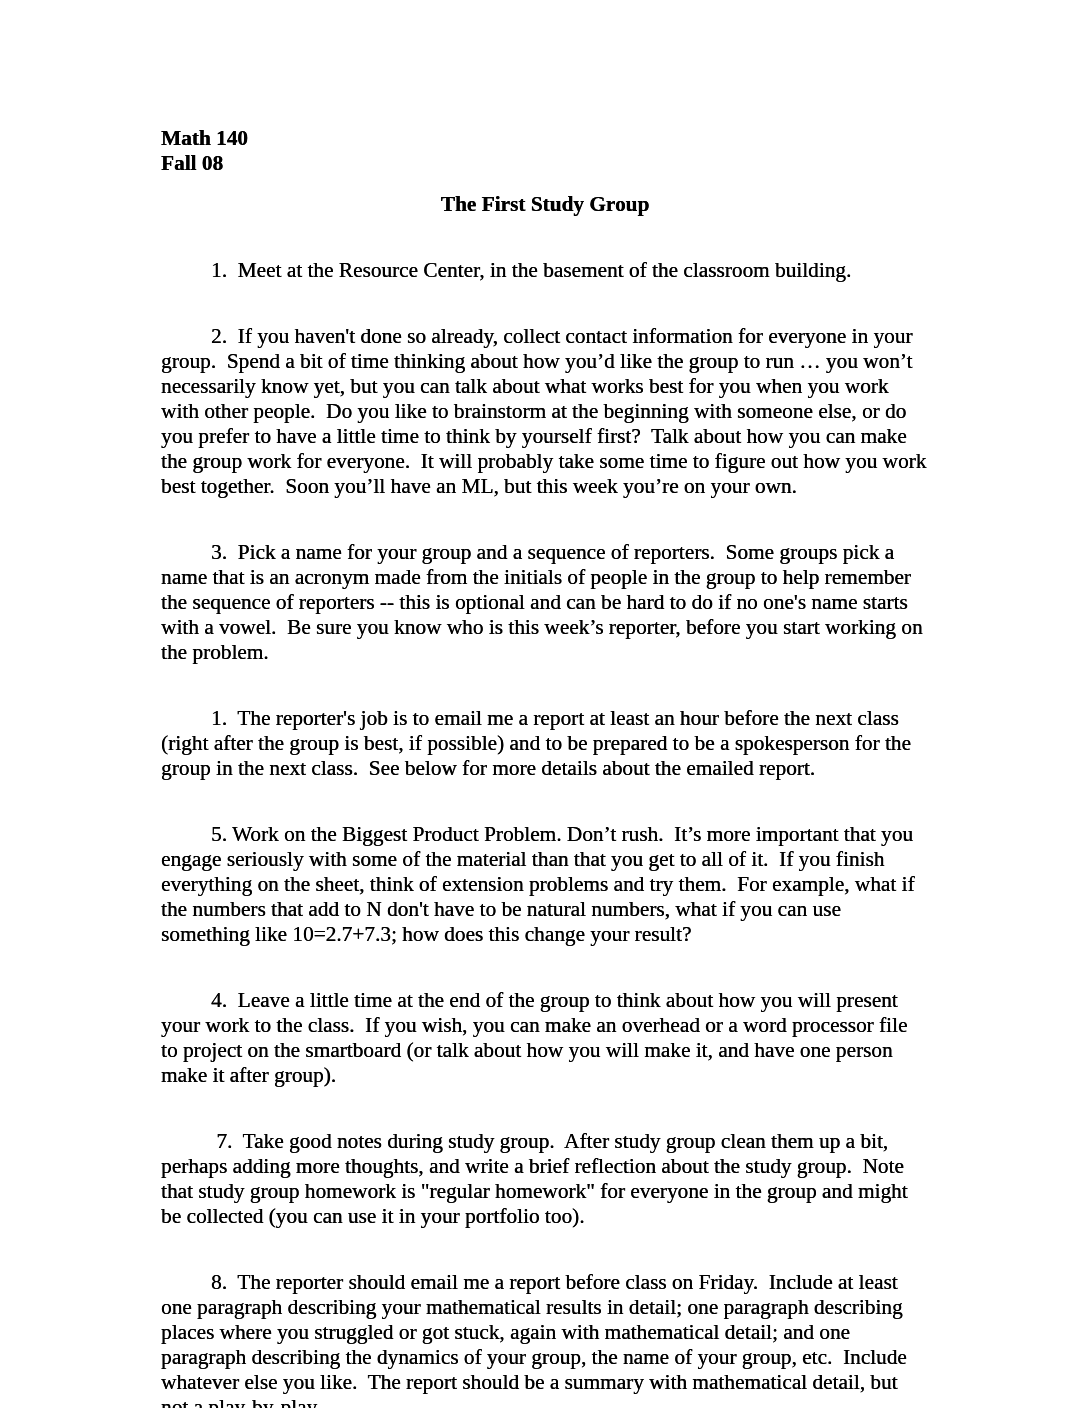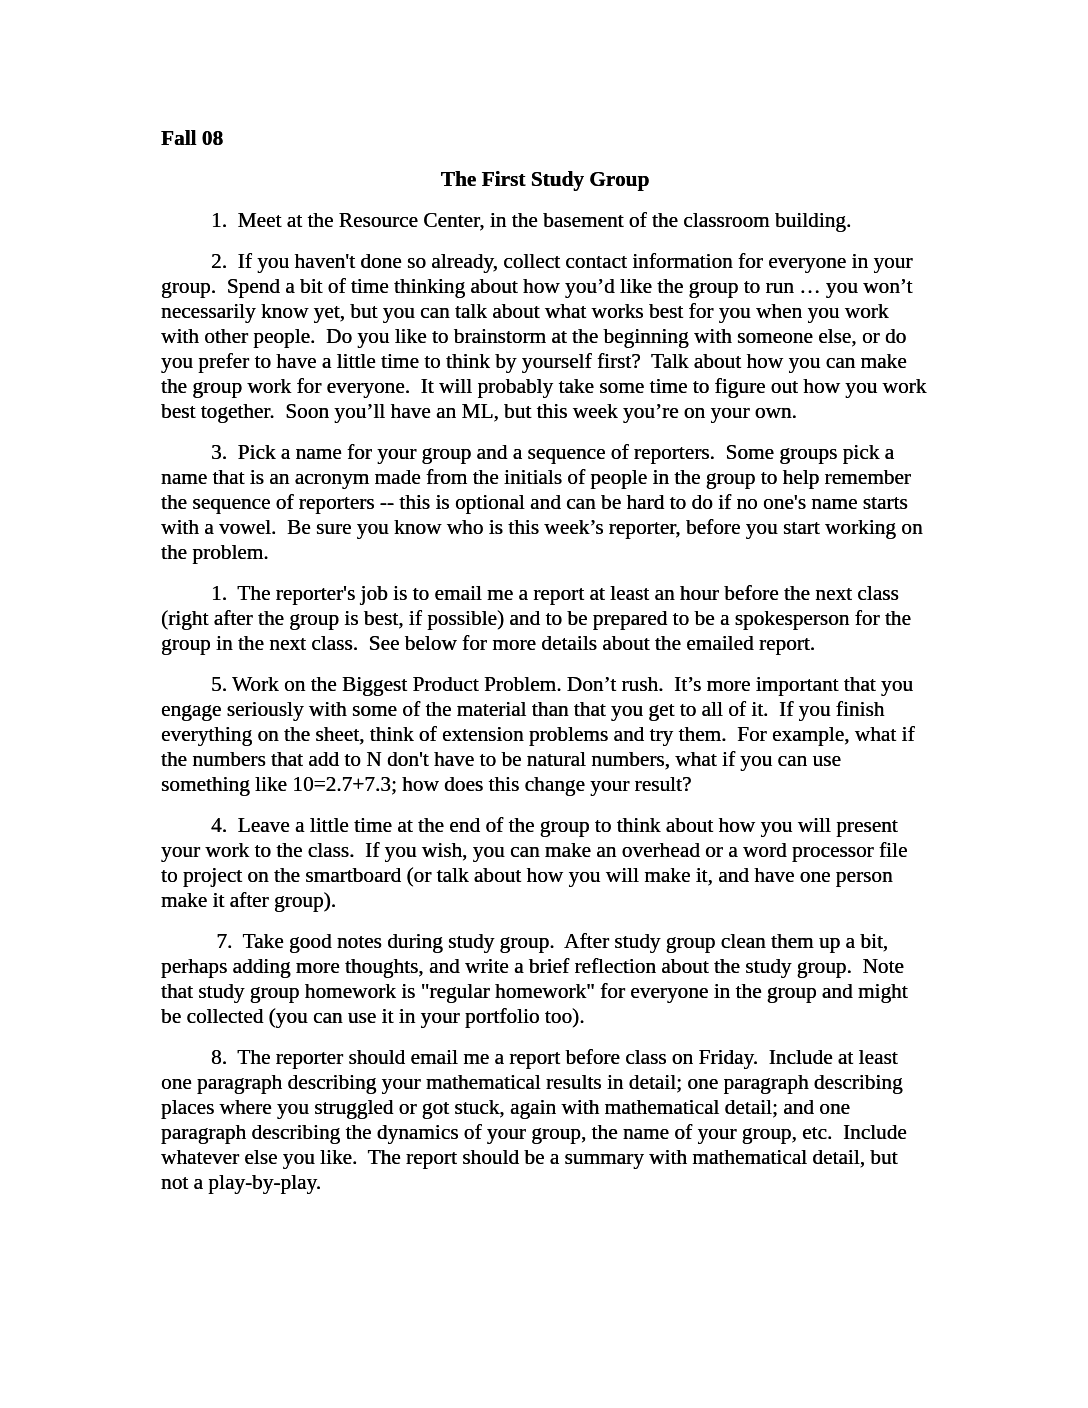--- a/index.html
+++ b/index.html
@@ -29,31 +29,32 @@
   .hdr {
     margin: 0;
     font-weight: bold;
   }
   .title {
     margin: 16px;
     font-weight: bold;
     text-align: center;
   }
   .body-para {
-    margin: 16px 0 0 0;
+    margin: 41px 0 0 0;
     text-indent: 50px;
     white-space: pre-wrap;
     text-align: left;
   }
 </style>
 </head>
 <body>
 
 <div class="page">
   <div class="content">
+    <p class="hdr">Math 140</p>
     <p class="hdr">Fall 08</p>
     <p class="title">The First Study Group</p>
     <p class="body-para">1.  Meet at the Resource Center, in the basement of the classroom building.</p>
     <p class="body-para">2.  If you haven't done so already, collect contact information for everyone in your group.  Spend a bit of time thinking about how you’d like the group to run … you won’t necessarily know yet, but you can talk about what works best for you when you work with other people.  Do you like to brainstorm at the beginning with someone else, or do you prefer to have a little time to think by yourself first?  Talk about how you can make the group work for everyone.  It will probably take some time to figure out how you work best together.  Soon you’ll have an ML, but this week you’re on your own.</p>
     <p class="body-para">3.  Pick a name for your group and a sequence of reporters.  Some groups pick a name that is an acronym made from the initials of people in the group to help remember the sequence of reporters -- this is optional and can be hard to do if no one's name starts with a vowel.  Be sure you know who is this week’s reporter, before you start working on the problem.</p>
     <p class="body-para">1.  The reporter's job is to email me a report at least an hour before the next class (right after the group is best, if possible) and to be prepared to be a spokesperson for the group in the next class.  See below for more details about the emailed report.</p>
     <p class="body-para">5. Work on the Biggest Product Problem. Don’t rush.  It’s more important that you engage seriously with some of the material than that you get to all of it.  If you finish everything on the sheet, think of extension problems and try them.  For example, what if the numbers that add to N don't have to be natural numbers, what if you can use something like 10=2.7+7.3; how does this change your result?</p>
     <p class="body-para">4.  Leave a little time at the end of the group to think about how you will present your work to the class.  If you wish, you can make an overhead or a word processor file to project on the smartboard (or talk about how you will make it, and have one person make it after group).</p>
     <p class="body-para"> 7.  Take good notes during study group.  After study group clean them up a bit, perhaps adding more thoughts, and write a brief reflection about the study group.  Note that study group homework is "regular homework" for everyone in the group and might be collected (you can use it in your portfolio too).</p>
     <p class="body-para">8.  The reporter should email me a report before class on Friday.  Include at least one paragraph describing your mathematical results in detail; one paragraph describing places where you struggled or got stuck, again with mathematical detail; and one paragraph describing the dynamics of your group, the name of your group, etc.  Include whatever else you like.  The report should be a summary with mathematical detail, but not a play-by-play.</p>

